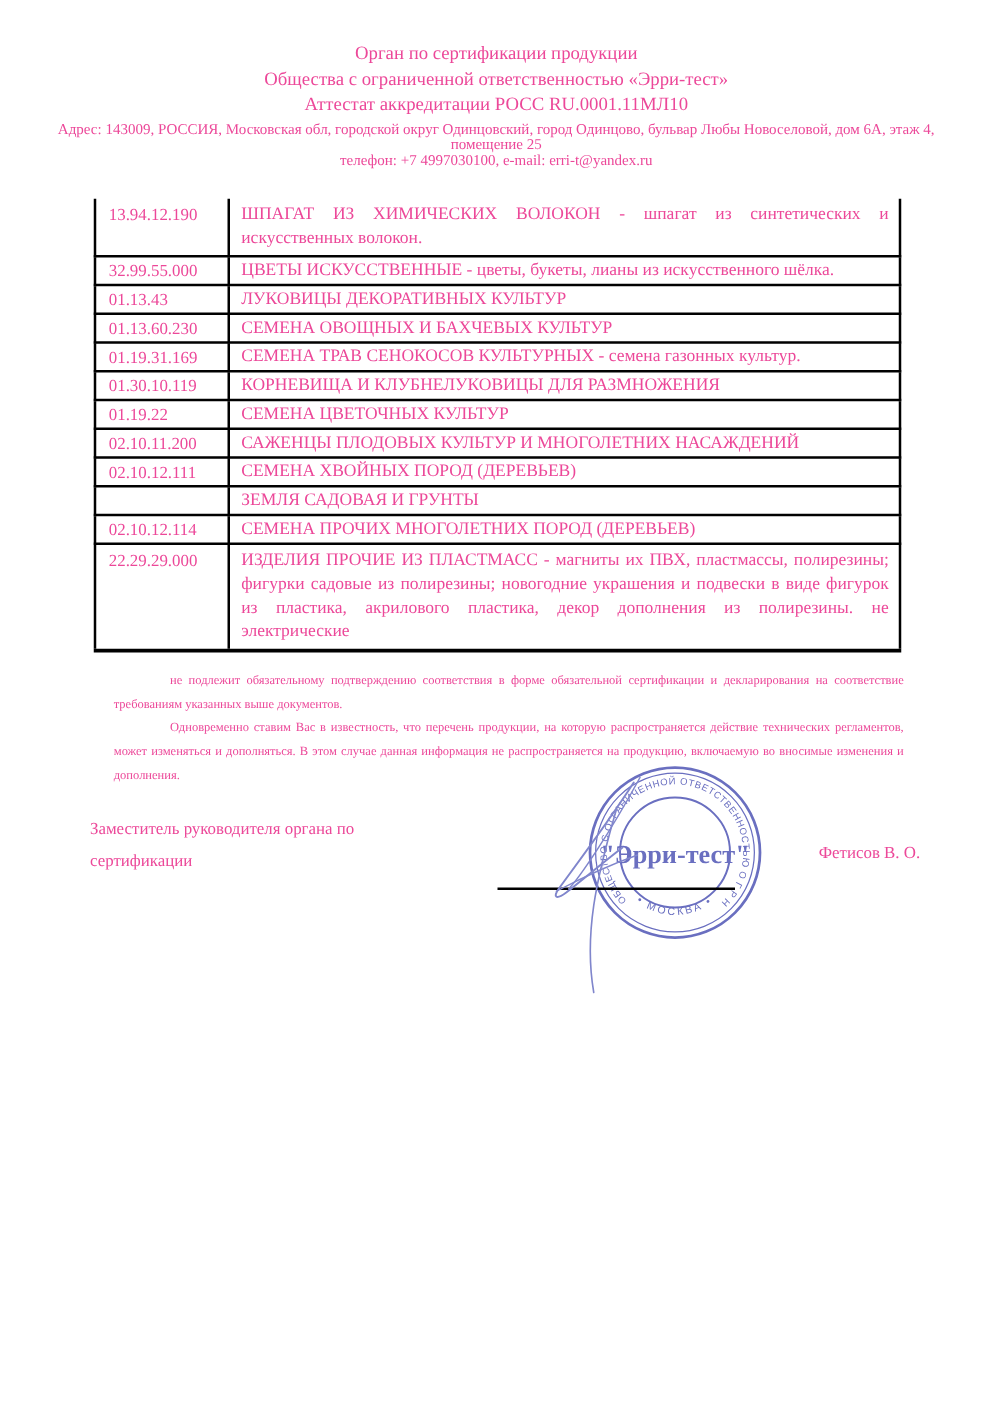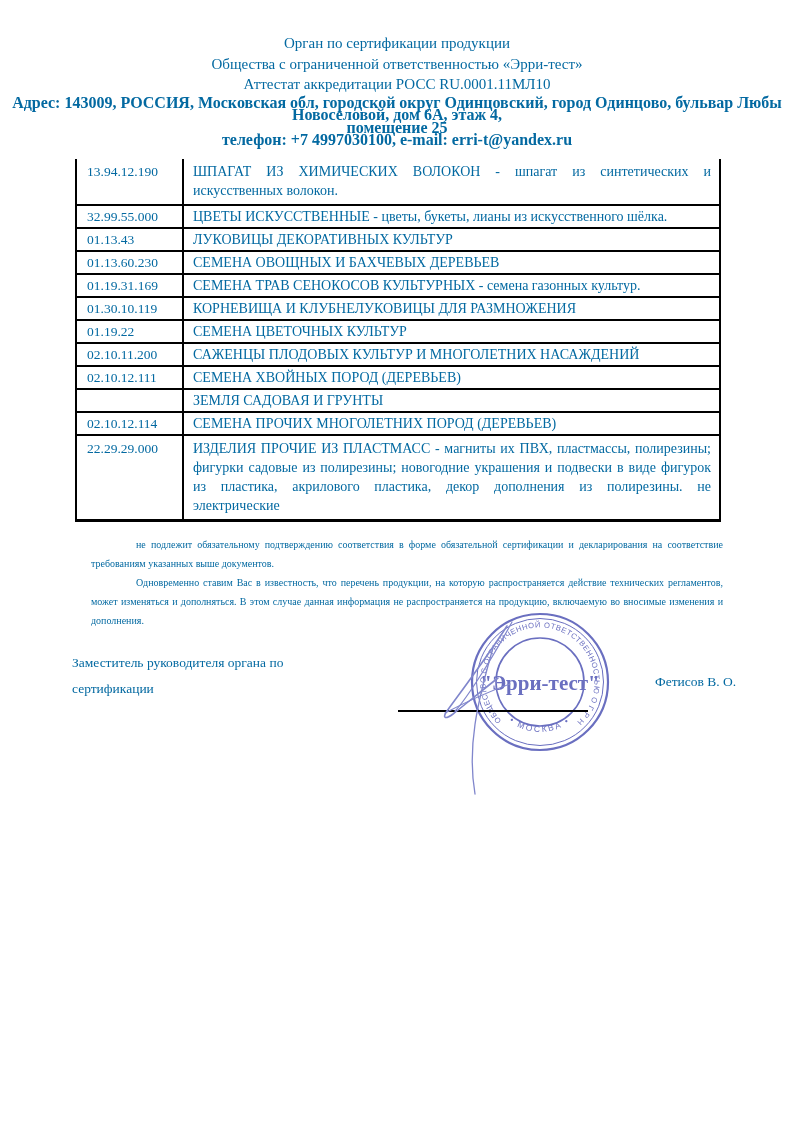--- a/index.html
+++ b/index.html
@@ -3,39 +3,39 @@
 <meta charset="utf-8">
 <style>
   * { margin: 0; padding: 0; box-sizing: border-box; }
   html, body { background: #ffffff; }
   .page {
     position: relative;
     width: 794px;
     height: 1123px;
     background: #ffffff;
     font-family: "Liberation Serif", serif;
-    color: #0369a1;
+    color: #ec4899;
     overflow: hidden;
   }
 
   
   .doc-header {
     position: absolute;
     top: 33px;
     left: 0;
     width: 100%;
     text-align: center;
   }
   .doc-header .h-line {
     font-size: 15px;
     line-height: 20.5px;
   }
   .doc-header .h-small {
-    font-size: 16px;
-    font-weight: bold;
+    font-size: 12px;
+    font-weight: normal;
     line-height: 12.5px;
   }
   .doc-header .h-small.first { margin-top: 2px; }
 
   
   .content {
     position: absolute;
     left: 72px;
     top: 159px;
     width: 651px;
@@ -146,21 +146,21 @@
           <tr>
             <td class="code-col">32.99.55.000</td>
             <td class="desc-col">ЦВЕТЫ ИСКУССТВЕННЫЕ - цветы, букеты, лианы из искусственного шёлка.</td>
           </tr>
           <tr>
             <td class="code-col">01.13.43</td>
             <td class="desc-col">ЛУКОВИЦЫ ДЕКОРАТИВНЫХ КУЛЬТУР</td>
           </tr>
           <tr>
             <td class="code-col">01.13.60.230</td>
-            <td class="desc-col">СЕМЕНА ОВОЩНЫХ И БАХЧЕВЫХ ДЕРЕВЬЕВ</td>
+            <td class="desc-col">СЕМЕНА ОВОЩНЫХ И БАХЧЕВЫХ КУЛЬТУР</td>
           </tr>
           <tr>
             <td class="code-col">01.19.31.169</td>
             <td class="desc-col">СЕМЕНА ТРАВ СЕНОКОСОВ КУЛЬТУРНЫХ - семена газонных культур.</td>
           </tr>
           <tr>
             <td class="code-col">01.30.10.119</td>
             <td class="desc-col">КОРНЕВИЩА И КЛУБНЕЛУКОВИЦЫ ДЛЯ РАЗМНОЖЕНИЯ</td>
           </tr>
           <tr>

